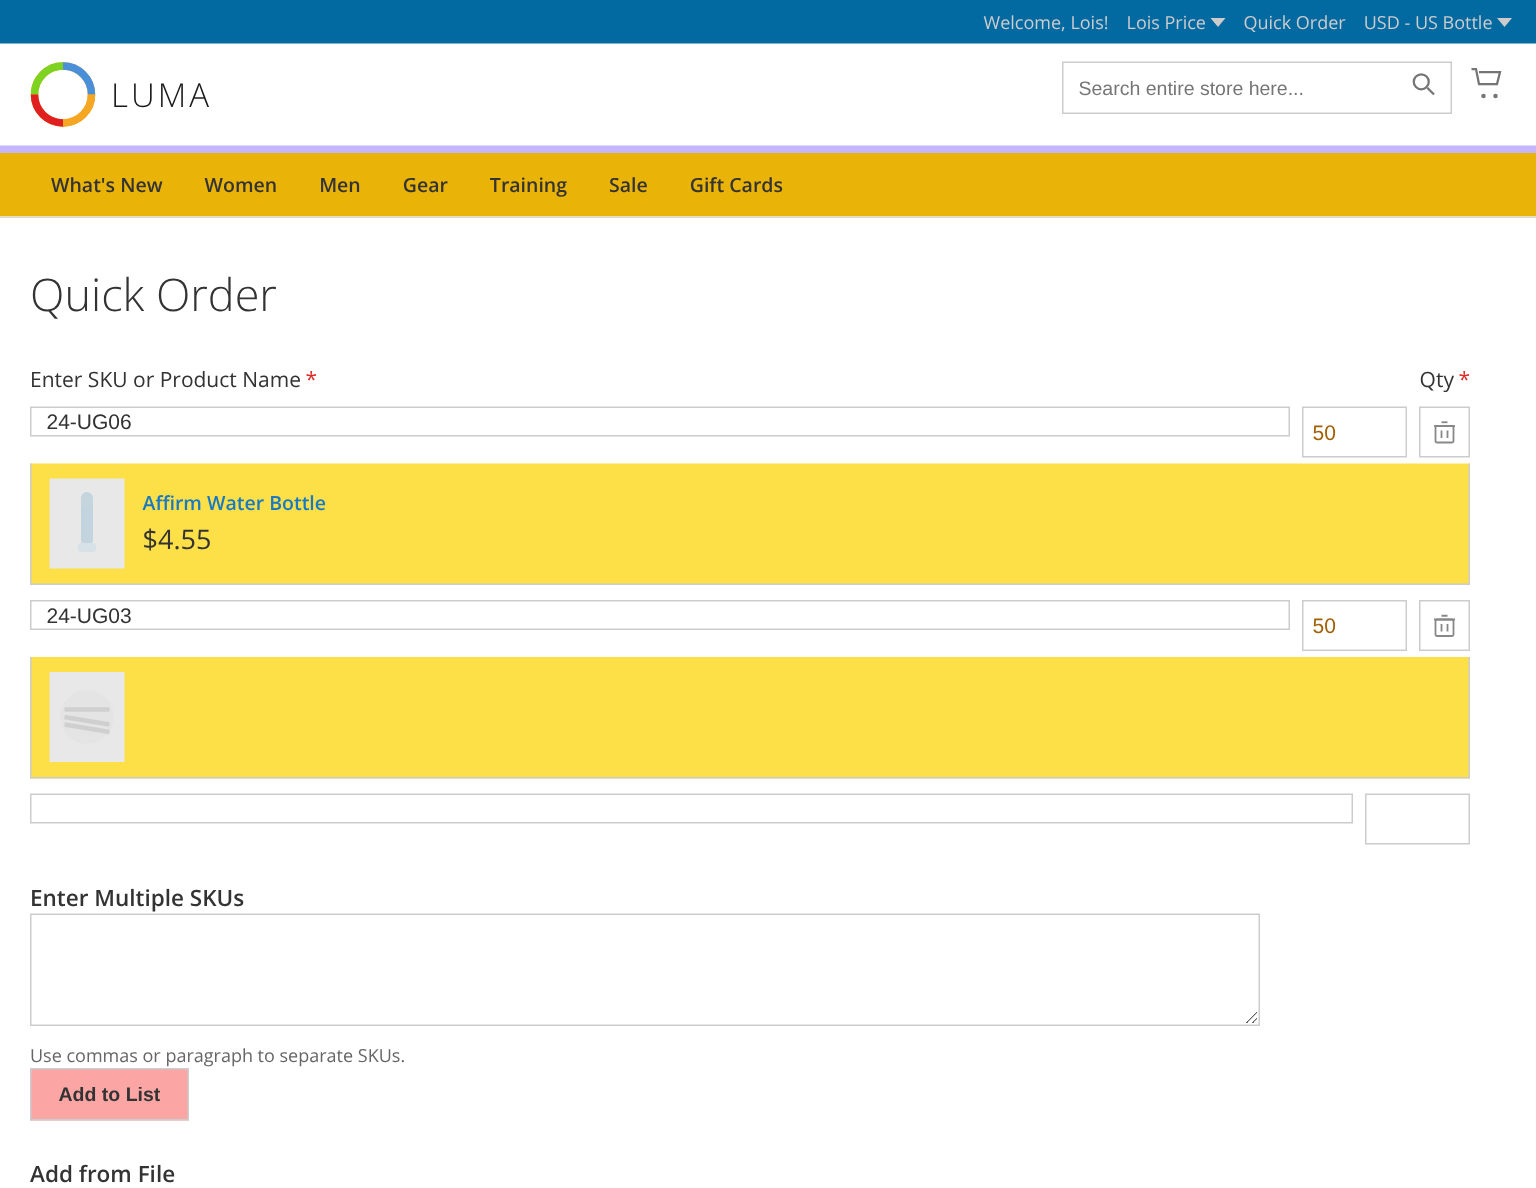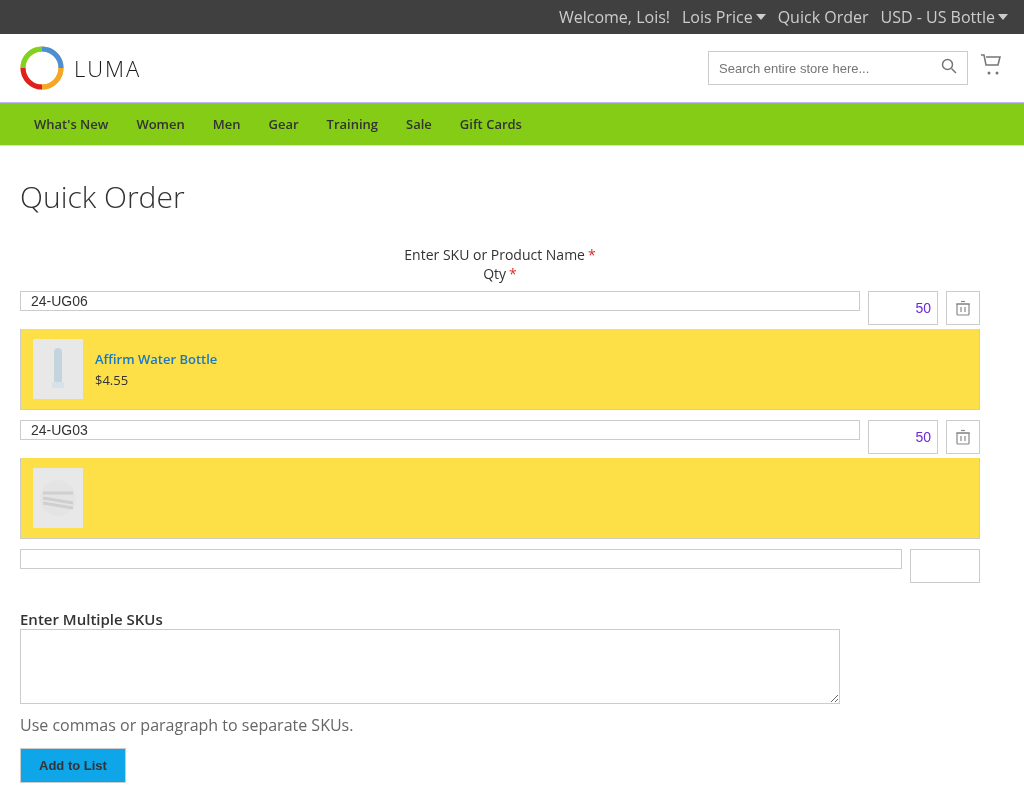--- a/index.html
+++ b/index.html
@@ -1,59 +1,59 @@
 <!DOCTYPE html>
 <html><head>
   <meta charset="utf-8">
   <style>
     * { box-sizing: border-box; margin: 0; padding: 0; }
     body { font-family: 'Open Sans', Arial, sans-serif; font-size: 14px; color: #333; background: #fff; }
 
     
     .top-bar {
-      background: #404040;
+      background: #0369a1;
       color: #ccc;
-      font-size: 16px;
+      font-size: 12px;
       display: flex;
       justify-content: flex-end;
       align-items: center;
       padding: 6px 16px;
       gap: 12px;
     }
     .top-bar span { color: #ccc; }
     .top-bar a { color: #ccc; text-decoration: none; cursor: pointer; }
     .top-bar .dropdown { display: flex; align-items: center; gap: 3px; cursor: pointer; justify-content: flex-end; }
     .top-bar .dropdown svg { fill: #ccc; }
 
     
     .header {
       display: flex;
-      align-items: center;
+      align-items: flex-start;
       justify-content: space-between;
       padding: 12px 20px;
-      border-bottom: 1px solid #c4b5fd;
+      border-bottom: 5px solid #c4b5fd;
     }
     .logo-wrap { display: flex; align-items: center; gap: 10px; }
     .logo-text { font-size: 22px; font-weight: 300; color: #1a1a1a; letter-spacing: 2px; text-transform: uppercase; }
     .header-right { display: flex; align-items: center; gap: 12px; }
     .search-box {
       display: flex; align-items: center;
       border: 1px solid #ccc;
       padding: 6px 10px;
       width: 260px;
     }
     .search-box input {
       border: none; outline: none; width: 100%; font-size: 13px; color: #a21caf;
     }
     .search-icon-wrap { color: #757575; cursor: pointer; }
     .cart-icon { color: #757575; cursor: pointer; font-size: 20px; }
 
     
     .nav {
-      background: #84cc16;
+      background: #eab308;
       display: flex;
       align-items: center;
       padding: 0 20px;
       border-bottom: 1px solid #ddd;
     }
     .nav a {
       display: block;
       padding: 12px 14px;
       font-size: 13px;
       color: #333;
@@ -61,21 +61,20 @@
       font-weight: 600;
       cursor: pointer;
     }
 
     
     .main { padding: 30px 20px 60px 20px; max-width: 1000px; }
     h1 { font-size: 30px; font-weight: 300; color: #333; margin-bottom: 28px; }
     .sku-label-row {
       display: flex; justify-content: space-between; align-items: center;
       margin-bottom: 8px;
-      flex-direction: column;
     }
     .required { color: #e02b27; margin-left: 3px; }
 
     .sku-row {
       display: flex; align-items: stretch; gap: 8px; margin-bottom: 4px;
     }
     .sku-input-wrap { flex: 1; }
     .sku-input {
       width: 100%; border: 1px solid #ccc; padding: 1px 10px;
       font-size: 14px; color: #333; outline: none;
@@ -90,42 +89,42 @@
     }
     .product-thumb {
       width: 50px; height: 60px;
       background: #e8e8e8;
       display: flex; align-items: center; justify-content: center;
       flex-shrink: 0;
       overflow: hidden;
     }
     .product-thumb svg { opacity: 0.4; }
     .product-info a { color: #1979c3; font-size: 13px; text-decoration: none; font-weight: 600; }
-    .product-price { font-size: 13px; color: #333; margin-top: 3px; }
+    .product-price { font-size: 18px; color: #333; margin-top: 3px; }
 
     .qty-input {
       width: 70px; border: 1px solid #ccc; padding: 8px 6px;
-      font-size: 14px; color: #6d28d9; outline: none; text-align: right;
+      font-size: 14px; color: #a16207; outline: none; text-align: left;
     }
     .delete-btn {
       background: none; border: 1px solid #ccc; padding: 6px 9px;
       cursor: pointer; color: #757575; display: flex; align-items: center;
       font-size: 16px;
     }
 
     
     .section-title { font-size: 15px; font-weight: 600; margin-top: 20px; }
     .multi-sku-textarea {
       width: 100%; max-width: 820px; height: 75px;
       border: 1px solid #ccc; padding: 8px 10px;
       font-size: 13px; resize: vertical; outline: none; color: #333;
     }
-    .hint-text { font-size: 16px; color: #666; margin-top: 6px; margin-bottom: 12px; }
+    .hint-text { font-size: 12px; color: #666; margin-top: 6px; margin-bottom: 0; }
     .btn-secondary {
-      background: #0ea5e9; border: 1px solid #ccc;
+      background: #fca5a5; border: 1px solid #ccc;
       padding: 9px 18px; font-size: 13px; color: #333;
       cursor: pointer; font-weight: 600;
     }
 
     
     .file-section { margin-top: 26px; }
     .file-section .section-title { margin-top: 0; }
 
     
     .luma-logo-svg { width: 44px; height: 44px; }

